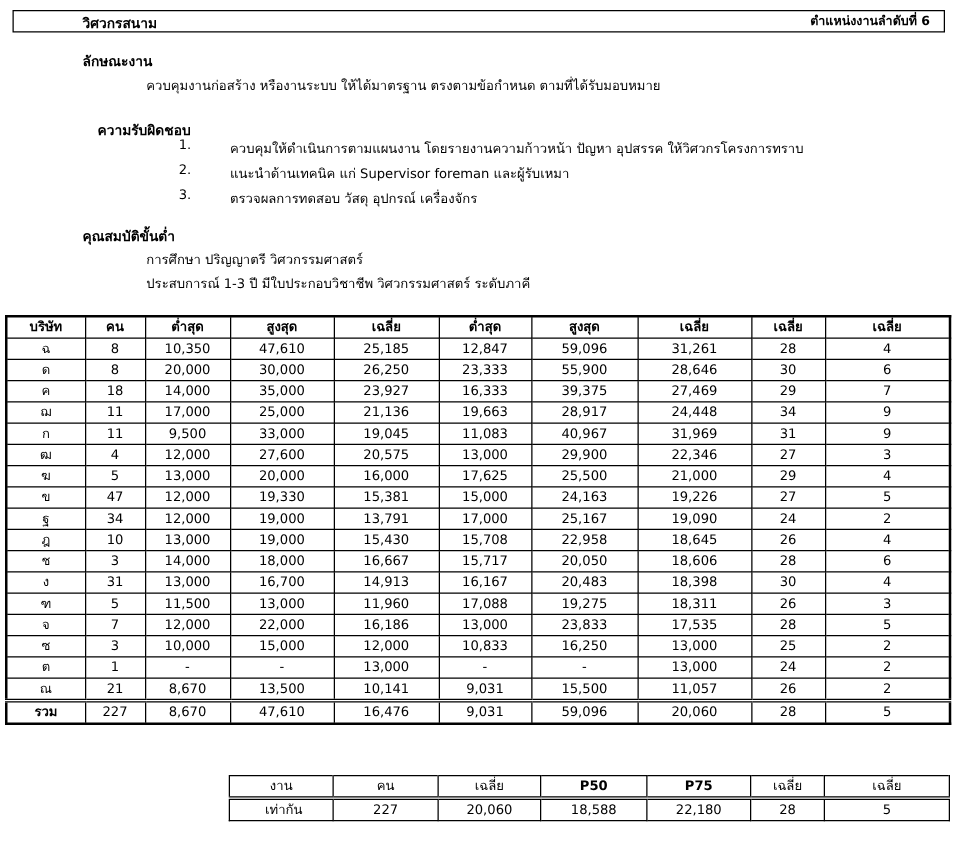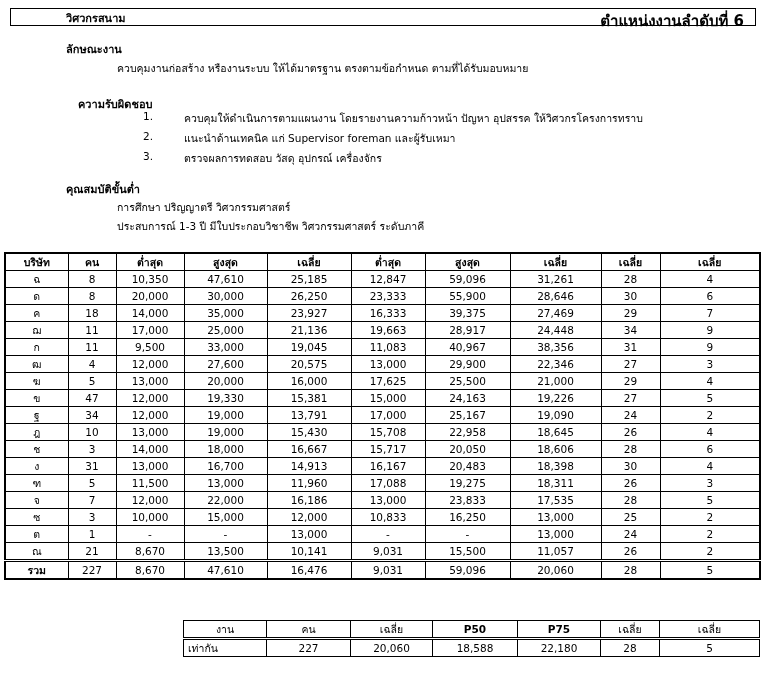--- a/index.html
+++ b/index.html
@@ -1,34 +1,34 @@
 <!DOCTYPE html>
 <html><head>
 <meta charset="utf-8">
 <style>
   html, body { margin:0; padding:0; background:#ffffff; }
   body { width:764px; height:684px; position:relative; overflow:hidden;
          font-family:"DejaVu Sans", "Liberation Sans", sans-serif; color:#000; }
   .abs { position:absolute; }
   .titlebar { left:10px; top:8px; width:744px; height:16px; border:1px solid #000; border-width:1px 1px 1px 1px; }
   .title-left { left:66px; top:9px; font-size:11px; font-weight:bold; }
-  .title-right { right:20px; top:9px; font-size:15px; font-weight:bold;margin-left:24px; }
+  .title-right { right:20px; top:9px; font-size:10px; font-weight:bold;margin-left:24px; }
   .sec-h { left:66px; font-size:11px; font-weight:bold; }
   .body-txt { font-size:10.5px; white-space:nowrap; }
   .num { left:143px; font-size:10.5px; }
   .itm { left:184px; font-size:10.5px; white-space:nowrap; }
   table { border-collapse:collapse; position:absolute; table-layout:fixed; font-size:10.5px; }
   td, th { border:1px solid #000; padding:0; text-align:center; height:16px; line-height:15px; overflow:hidden; white-space:nowrap; }
   th { font-weight:bold; font-size:10.5px; }
   .main-table { left:4px; top:252px; width:755px; border:2px solid #000; }
   .main-table tr.total td { border-top:3px double #000; font-weight:normal; }
   .main-table tr.total td.lbl { font-weight:bold; }
   .sum-table { left:183px; top:620px; width:576px; border:1.5px solid #000; }
   .sum-table tr.data td { border-top:3px double #000; }
-  .sum-table td.left { text-align:left; padding-left:4px; }
+  .sum-table td.left { text-align:center; padding-left:4px; }
   .under { border-bottom:1px solid #000; }
 </style>
 </head>
 <body>
 
 <div class="abs titlebar"></div>
 <div class="abs title-left">วิศวกรสนาม</div>
 <div class="abs title-right">ตำแหน่งงานลำดับที่ 6</div>
 
 <div class="abs sec-h" style="top:40px;">ลักษณะงาน</div>
@@ -123,21 +123,21 @@
         <td>9</td>
       </tr>
       <tr>
         <td>ก</td>
         <td>11</td>
         <td>9,500</td>
         <td>33,000</td>
         <td>19,045</td>
         <td>11,083</td>
         <td>40,967</td>
-        <td>38,356</td>
+        <td>31,969</td>
         <td>31</td>
         <td>9</td>
       </tr>
       <tr>
         <td>ฒ</td>
         <td>4</td>
         <td>12,000</td>
         <td>27,600</td>
         <td>20,575</td>
         <td>13,000</td>

